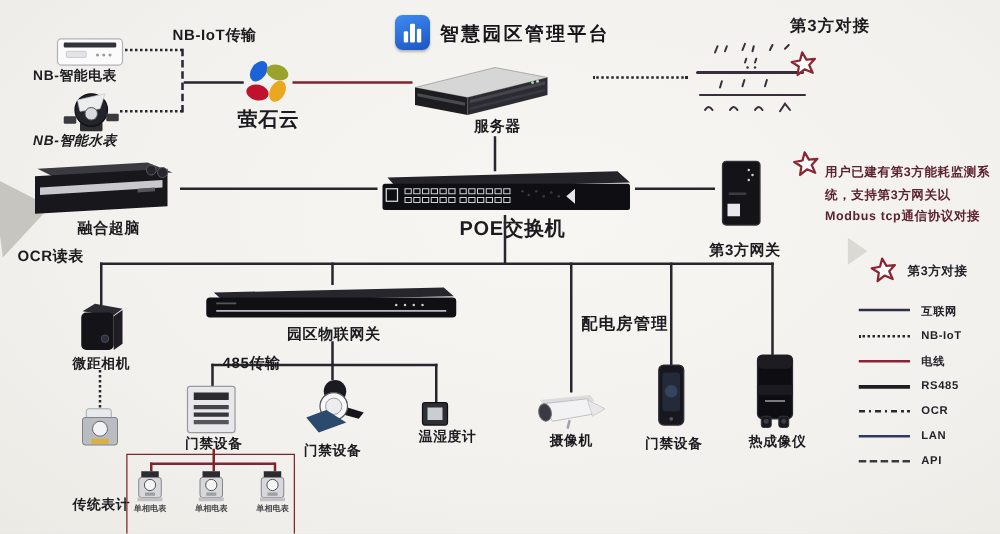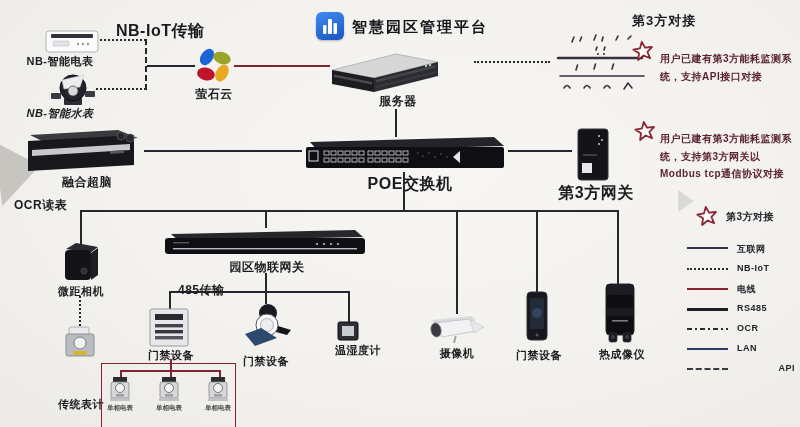--- a/index.html
+++ b/index.html
@@ -68,34 +68,34 @@
   <svg class="abs" style="left:50px;top:70px" width="46" height="38" viewBox="0 0 46 38">
     <rect x="14" y="28" width="18" height="7" rx="1" fill="#2c2c33"></rect>
     <circle cx="23" cy="18" r="13" fill="#23232b" stroke="#0f0f14"></circle>
     <polygon points="12,10 34,5 30,17 14,19" fill="#eceded" stroke="#c9c9cd" stroke-width=".6"></polygon>
     <rect x="1" y="23" width="10" height="6" rx="1" fill="#3a3a40"></rect>
     <rect x="35" y="21" width="10" height="6" rx="1" fill="#3a3a40"></rect>
     <circle cx="23" cy="21" r="5" fill="#d9dadd" stroke="#55555c" stroke-width=".8"></circle>
   </svg>
   <div class="lbl" style="left:18px;top:107px;width:84px;font-style:italic;">NB-智能水表</div>
 
-  <div class="lbl lbl-l" style="left:116px;top:22px;width:94px;font-size:16px;">NB-IoT传输</div>
+  <div class="lbl lbl-l" style="left:138px;top:22px;width:94px;font-size:12px;">NB-IoT传输</div>
 
   <div class="dot-h" style="left:100px;top:39px;width:46px;"></div>
   <div class="dot-h" style="left:96px;top:88px;width:50px;"></div>
   <div class="dash-v" style="left:145px;top:39px;height:51px;"></div>
   <div class="hl" style="left:147px;top:65px;width:48px;"></div>
 
   <svg class="abs" style="left:194px;top:46px" width="40" height="40" viewBox="0 0 40 40">
     <ellipse cx="13" cy="11" rx="6" ry="9" transform="rotate(35 13 11)" fill="#1d63d8"></ellipse>
     <ellipse cx="28" cy="12" rx="9" ry="6" transform="rotate(18 28 12)" fill="#9aa32b"></ellipse>
     <ellipse cx="12" cy="28" rx="9" ry="6.3" transform="rotate(12 12 28)" fill="#c0122c"></ellipse>
     <ellipse cx="28" cy="27" rx="6" ry="9" transform="rotate(28 28 27)" fill="#e9a81f"></ellipse>
   </svg>
-  <div class="lbl" style="left:190px;top:88px;width:48px;font-size:12px;">萤石云</div>
+  <div class="lbl" style="left:190px;top:88px;width:48px;font-size:16px;">萤石云</div>
 
   <div class="hl red" style="left:234px;top:65px;width:96px;"></div>
 
   <div class="appicon" style="left:316px;top:12px;">
     <svg width="28" height="28" viewBox="0 0 28 28">
       <rect x="7" y="13" width="3.5" height="9" rx="1" fill="#fff"></rect>
       <rect x="12" y="7" width="4" height="15" rx="1" fill="#fff"></rect>
       <rect x="17.5" y="11" width="3.5" height="11" rx="1" fill="#fff"></rect>
     </svg>
   </div>
@@ -137,21 +137,20 @@
       <path d="M72 61 l4 -6 l4 5"></path>
     </g>
     <circle cx="46" cy="26" r="1" fill="#3b2e3c"></circle>
       <circle cx="52" cy="26" r="1" fill="#3b2e3c"></circle>
   </svg>
 
   <div class="lbl lbl-l big" style="left:632px;top:14px;width:120px;">第3方对接</div>
   <svg class="star" style="left:632px;top:40px" width="22" height="22" viewBox="0 0 22 22">
       <use href="#star"></use>
     </svg>
-  <div class="note" style="left:660px;top:50px;width:134px;">用户已建有第3方能耗监测系统，支持API接口对接</div>
 
   <svg class="abs" style="left:302px;top:132px" width="206" height="42" viewBox="0 0 206 42">
     <polygon points="8,10 192,5 202,14 16,19" fill="#232329"></polygon>
     <rect x="4" y="15" width="198" height="21" rx="2" fill="#0f0f13"></rect>
     <rect x="7" y="19" width="9" height="10" fill="none" stroke="#d8dde2" stroke-width="1"></rect>
     <g fill="none" stroke="#cfd4da" stroke-width=".8">
       <rect x="22" y="19" width="5" height="4"></rect>
         <rect x="29" y="19" width="5" height="4"></rect>
         <rect x="36" y="19" width="5" height="4"></rect>
         <rect x="43" y="19" width="5" height="4"></rect>
@@ -202,21 +201,21 @@
   <div class="hl" style="left:508px;top:150px;width:64px;"></div>
 
   <svg class="abs" style="left:572px;top:127px" width="40" height="56" viewBox="0 0 40 56">
     <rect x="6" y="2" width="30" height="51" rx="3" fill="#141418" stroke="#34343c"></rect>
     <circle cx="27" cy="9" r="1" fill="#cfcfd4"></circle>
       <circle cx="30" cy="13" r="1" fill="#cfcfd4"></circle>
       <circle cx="27" cy="17" r="1" fill="#cfcfd4"></circle>
     <rect x="10" y="36" width="10" height="10" fill="#e9e9ec"></rect>
     <rect x="11" y="27" width="14" height="2" fill="#3c3c44"></rect>
   </svg>
-  <div class="lbl" style="left:558px;top:184px;width:76px;font-size:16px;">第3方网关</div>
+  <div class="lbl" style="left:558px;top:194px;width:76px;font-size:12px;">第3方网关</div>
 
   <svg class="star" style="left:634px;top:120px" width="22" height="22" viewBox="0 0 22 22">
       <use href="#star"></use>
     </svg>
   <div class="note" style="left:660px;top:130px;width:140px;">用户已建有第3方能耗监测系统，支持第3方网关以Modbus tcp通信协议对接</div>
 
   <div class="lbl lbl-l" style="left:14px;top:199px;width:64px;font-size:12px;">OCR读表</div>
 
   <div class="vl" style="left:403px;top:172px;height:40px;"></div>
   <div class="hl" style="left:80px;top:210px;width:539px;"></div>
@@ -312,20 +311,21 @@
     <rect x="5" y="1" width="14" height="6" fill="#2b2b30"></rect>
       <rect x="3" y="6" width="18" height="16" rx="2" fill="#d7d8da" stroke="#85858c" stroke-width=".8"></rect>
     <circle cx="12" cy="12" r="4.5" fill="#f5f5f6" stroke="#55555c" stroke-width=".8"></circle>
       <rect x="8" y="18" width="8" height="2.6" fill="#9aa0a6"></rect>
       <rect x="2" y="22" width="20" height="3" fill="#c2c2c6"></rect>
   </svg>
   <div class="lbl tiny" style="left:98px;top:404px;width:44px;">单相电表</div>
   <div class="lbl tiny" style="left:147px;top:404px;width:44px;">单相电表</div>
   <div class="lbl tiny" style="left:196px;top:404px;width:44px;">单相电表</div>
 
+  <div class="lbl big" style="left:452px;top:252px;width:96px;">配电房管理</div>
 
   <svg class="abs" style="left:424px;top:310px" width="62" height="36" viewBox="0 0 62 36">
     <polygon points="8,10 48,6 52,11 12,15" fill="#dcdcde"></polygon>
     <polygon points="10,13 46,9 52,21 18,27" fill="#f2f2f4" stroke="#b8b8bc" stroke-width=".7"></polygon>
     <ellipse cx="12" cy="20" rx="5" ry="7" transform="rotate(-12 12 20)" fill="#3a3a42" stroke="#6a6a72" stroke-width=".8"></ellipse>
     <polygon points="46,10 60,17 50,23" fill="#e8e8ea" stroke="#c2c2c6" stroke-width=".6"></polygon>
     <rect x="30" y="26" width="2" height="7" fill="#a2a2a8" transform="rotate(14 31 29)"></rect>
   </svg>
   <div class="lbl" style="left:429px;top:347px;width:56px;text-align:center;">摄像机</div>
 
@@ -366,15 +366,15 @@
   <div class="lg-line li3" style="left:687px;top:308px;"></div>
   <div class="lg-lbl" style="left:737px;top:303px;width:58px;">RS485</div>
 
   <div class="lg-line li4" style="left:687px;top:328px;"></div>
   <div class="lg-lbl" style="left:737px;top:323px;width:58px;">OCR</div>
 
   <div class="lg-line li5" style="left:687px;top:348px;"></div>
   <div class="lg-lbl" style="left:737px;top:343px;width:58px;">LAN</div>
 
   <div class="lg-line li6" style="left:687px;top:368px;"></div>
-  <div class="lg-lbl" style="left:737px;top:363px;width:58px;text-align:right;">API</div>
+  <div class="lg-lbl" style="left:737px;top:363px;width:58px;">API</div>
 
 </div>
 
 </body></html>

